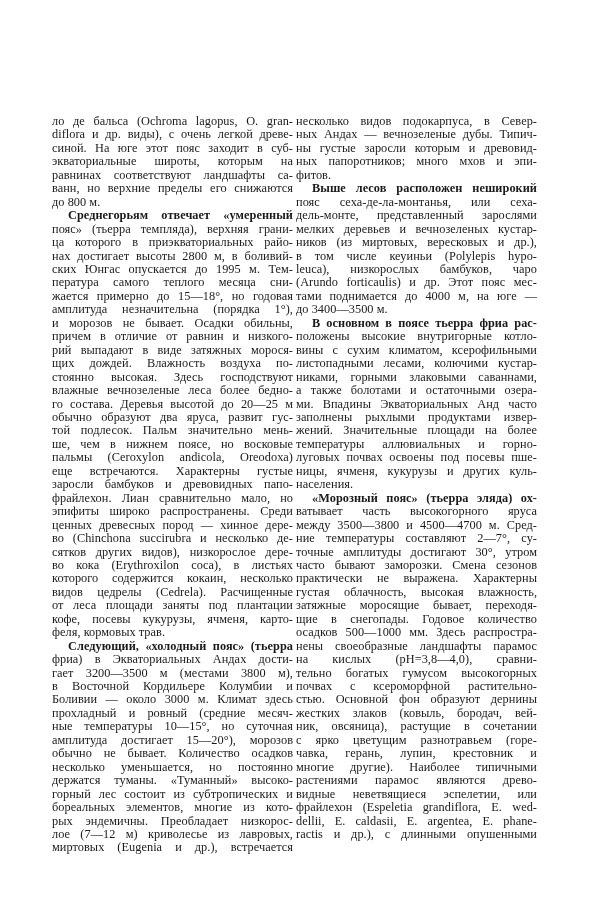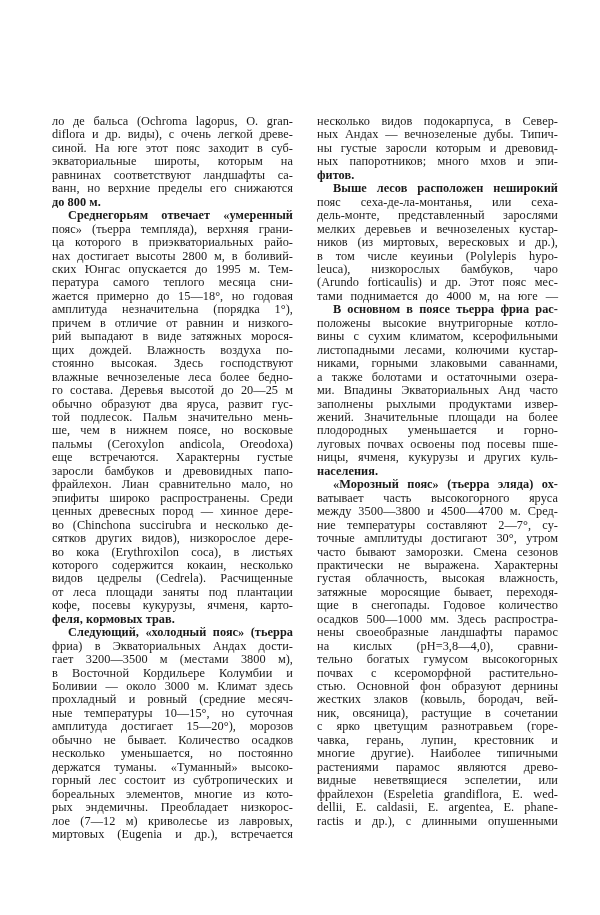--- a/index.html
+++ b/index.html
@@ -1,25 +1,25 @@
 <!DOCTYPE html>
 <html><head>
 <meta charset="utf-8">
 <style>
   html, body { margin: 0; padding: 0; background: #ffffff; }
   body { width: 600px; height: 915px; position: relative; overflow: hidden;
          font-family: "Liberation Serif", "DejaVu Serif", serif; color: #1a1a1a; }
   .page { position: absolute; left: 0; top: 0; width: 484px; height: 915px; background: #fff; }
   .column { position: absolute; top: 115px; width: 241px; }
   .col-left { left: 52px; }
-  .col-right { left: 317px; }
+  .col-right { left: 296px; }
   .line { display: block; height: 13.46px; line-height: 13.46px; font-size: 12.3px;
           white-space: nowrap; text-align: justify; text-align-last: justify;
           letter-spacing: 0.05px; }
-  .line.last { text-align-last: left; font-weight: bold; }
+  .line.last { text-align-last: left; }
   .line.indent { padding-left: 16px; font-weight: bold; }
 </style>
 </head>
 <body>
 
 <div class="page">
   <div class="column col-left" id="col-left">
       <span class="line">ло де бальса (Ochroma lagopus, O. gran-</span>
       <span class="line">diflora и др. виды), с очень легкой древе-</span>
       <span class="line">синой. На юге этот пояс заходит в суб-</span>
@@ -28,20 +28,21 @@
       <span class="line">ванн, но верхние пределы его снижаются</span>
       <span class="line last">до 800 м.</span>
       <span class="line indent">Среднегорьям отвечает «умеренный</span>
       <span class="line">пояс» (тьерра темпляда), верхняя грани-</span>
       <span class="line">ца которого в приэкваториальных райо-</span>
       <span class="line">нах достигает высоты 2800 м, в боливий-</span>
       <span class="line">ских Юнгас опускается до 1995 м. Тем-</span>
       <span class="line">пература самого теплого месяца сни-</span>
       <span class="line">жается примерно до 15—18°, но годовая</span>
       <span class="line">амплитуда незначительна (порядка 1°),</span>
+      <span class="line">и морозов не бывает. Осадки обильны,</span>
       <span class="line">причем в отличие от равнин и низкого-</span>
       <span class="line">рий выпадают в виде затяжных морося-</span>
       <span class="line">щих дождей. Влажность воздуха по-</span>
       <span class="line">стоянно высокая. Здесь господствуют</span>
       <span class="line">влажные вечнозеленые леса более бедно-</span>
       <span class="line">го состава. Деревья высотой до 20—25 м</span>
       <span class="line">обычно образуют два яруса, развит гус-</span>
       <span class="line">той подлесок. Пальм значительно мень-</span>
       <span class="line">ше, чем в нижнем поясе, но восковые</span>
       <span class="line">пальмы (Ceroxylon andicola, Oreodoxa)</span>
@@ -83,30 +84,31 @@
       <span class="line last">фитов.</span>
       <span class="line indent">Выше лесов расположен неширокий</span>
       <span class="line">пояс сеха-де-ла-монтанья, или сеха-</span>
       <span class="line">дель-монте, представленный зарослями</span>
       <span class="line">мелких деревьев и вечнозеленых кустар-</span>
       <span class="line">ников (из миртовых, вересковых и др.),</span>
       <span class="line">в том числе кеуиньи (Polylepis hypo-</span>
       <span class="line">leuca), низкорослых бамбуков, чаро</span>
       <span class="line">(Arundo forticaulis) и др. Этот пояс мес-</span>
       <span class="line">тами поднимается до 4000 м, на юге —</span>
+      <span class="line last">до 3400—3500 м.</span>
       <span class="line indent">В основном в поясе тьерра фриа рас-</span>
       <span class="line">положены высокие внутригорные котло-</span>
       <span class="line">вины с сухим климатом, ксерофильными</span>
       <span class="line">листопадными лесами, колючими кустар-</span>
       <span class="line">никами, горными злаковыми саваннами,</span>
       <span class="line">а также болотами и остаточными озера-</span>
       <span class="line">ми. Впадины Экваториальных Анд часто</span>
       <span class="line">заполнены рыхлыми продуктами извер-</span>
       <span class="line">жений. Значительные площади на более</span>
-      <span class="line">плодородных уменьшается и горно-</span>
+      <span class="line">температуры аллювиальных и горно-</span>
       <span class="line">луговых почвах освоены под посевы пше-</span>
       <span class="line">ницы, ячменя, кукурузы и других куль-</span>
       <span class="line last">населения.</span>
       <span class="line indent">«Морозный пояс» (тьерра эляда) ох-</span>
       <span class="line">ватывает часть высокогорного яруса</span>
       <span class="line">между 3500—3800 и 4500—4700 м. Сред-</span>
       <span class="line">ние температуры составляют 2—7°, су-</span>
       <span class="line">точные амплитуды достигают 30°, утром</span>
       <span class="line">часто бывают заморозки. Смена сезонов</span>
       <span class="line">практически не выражена. Характерны</span>

